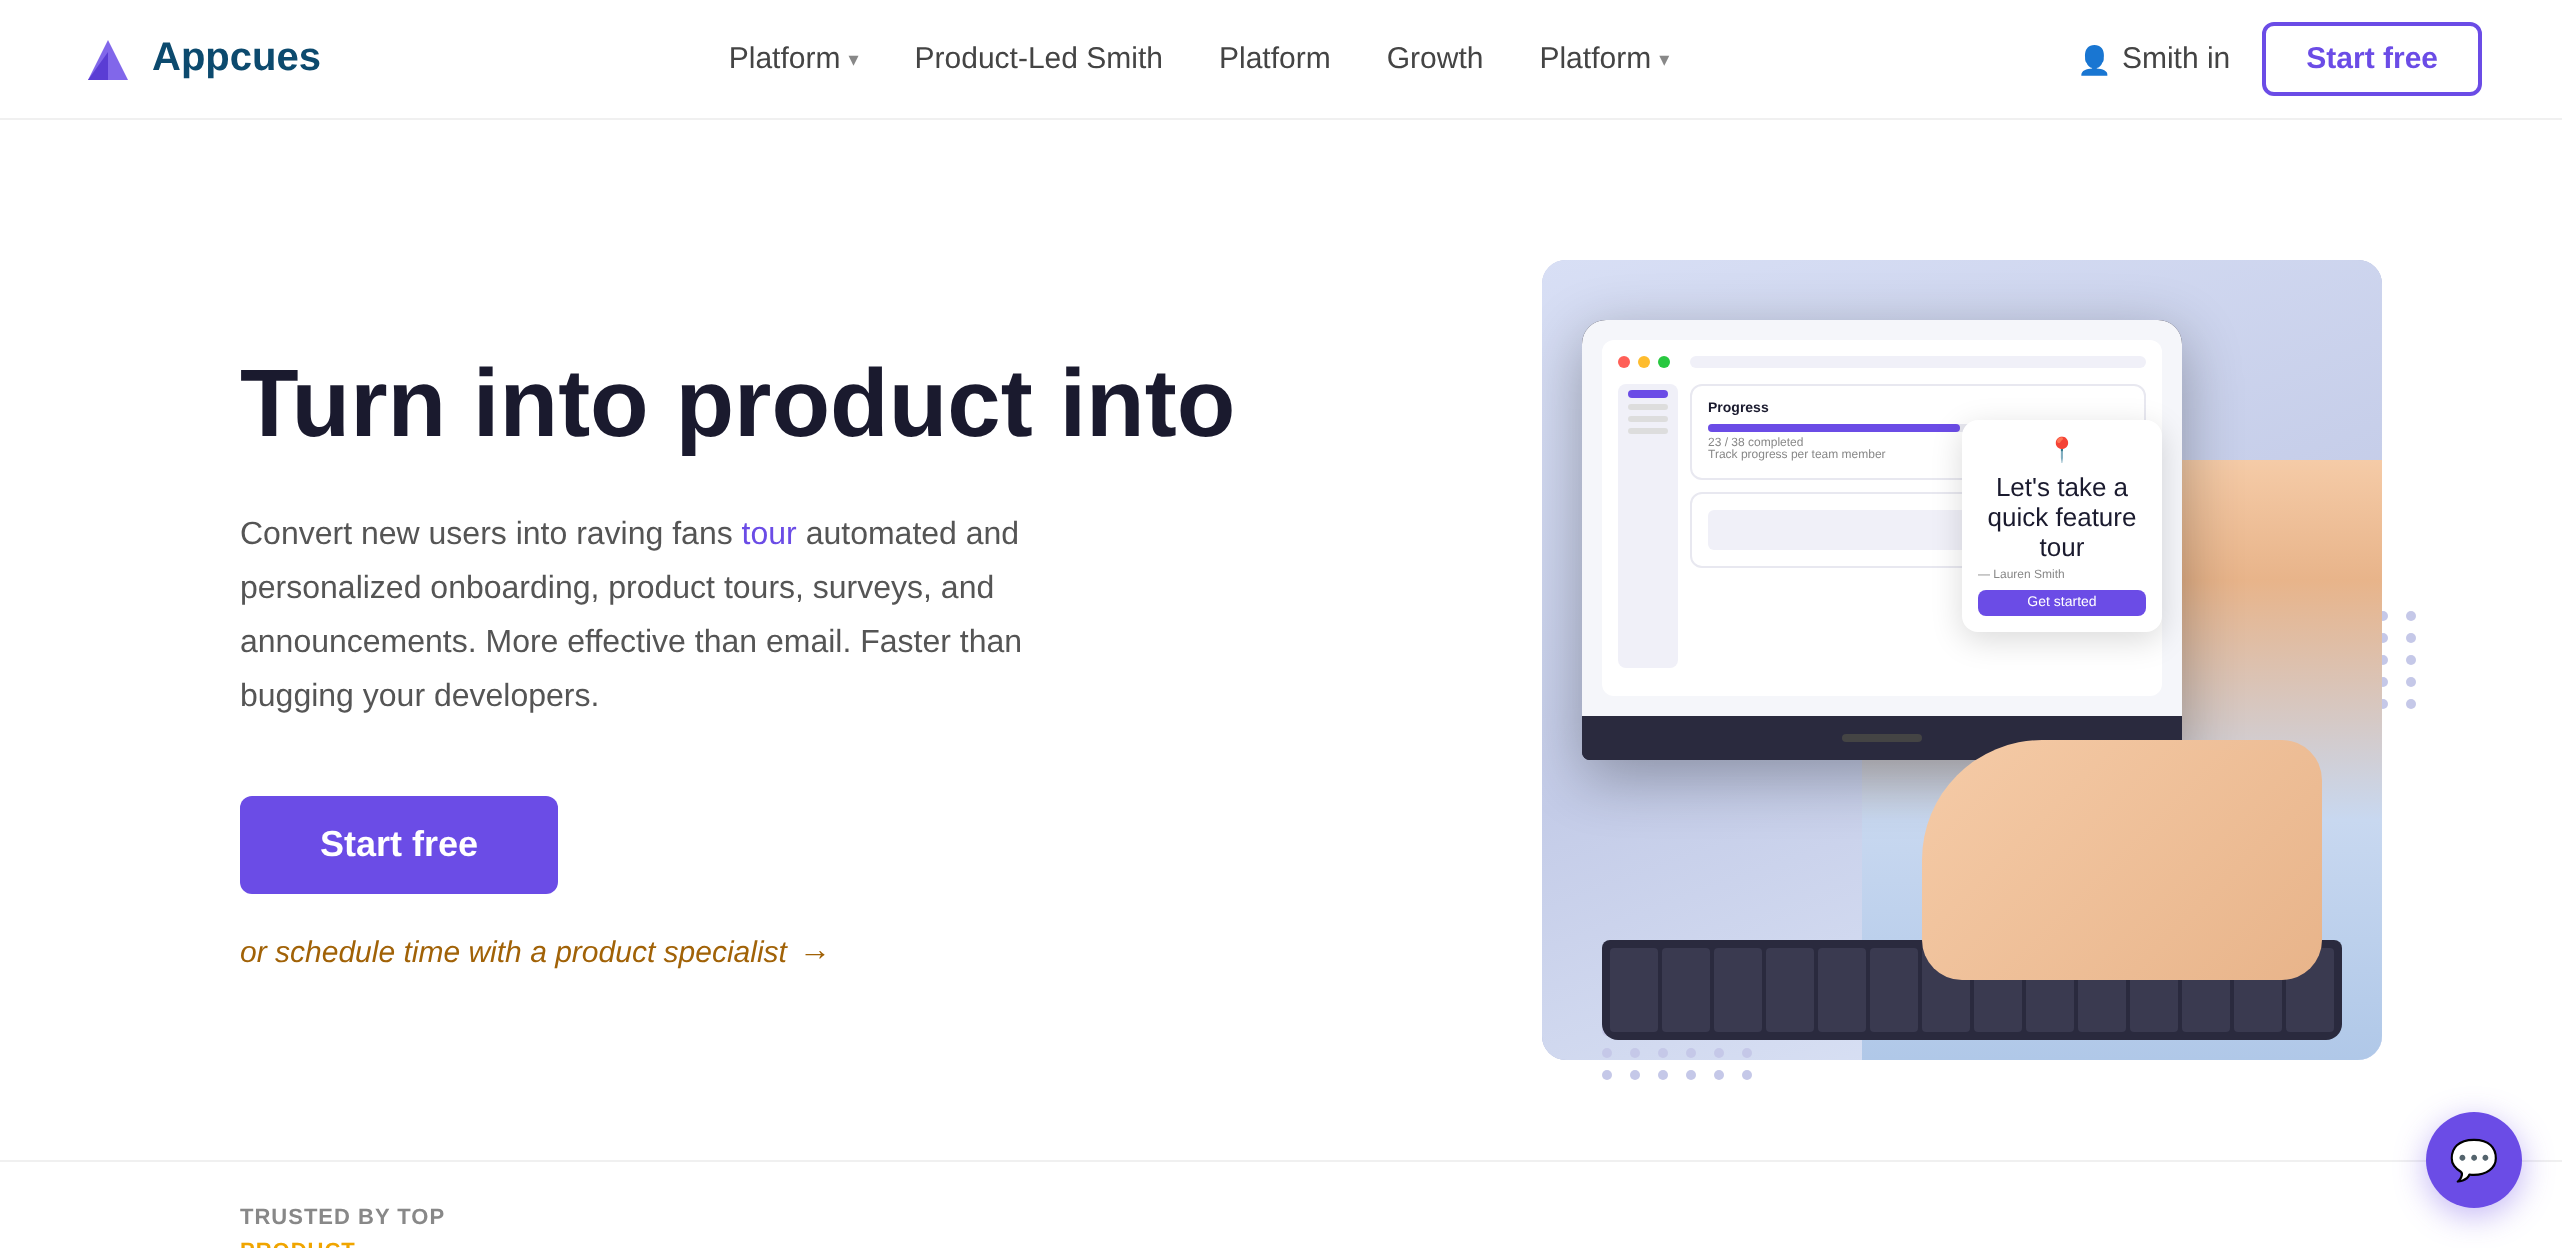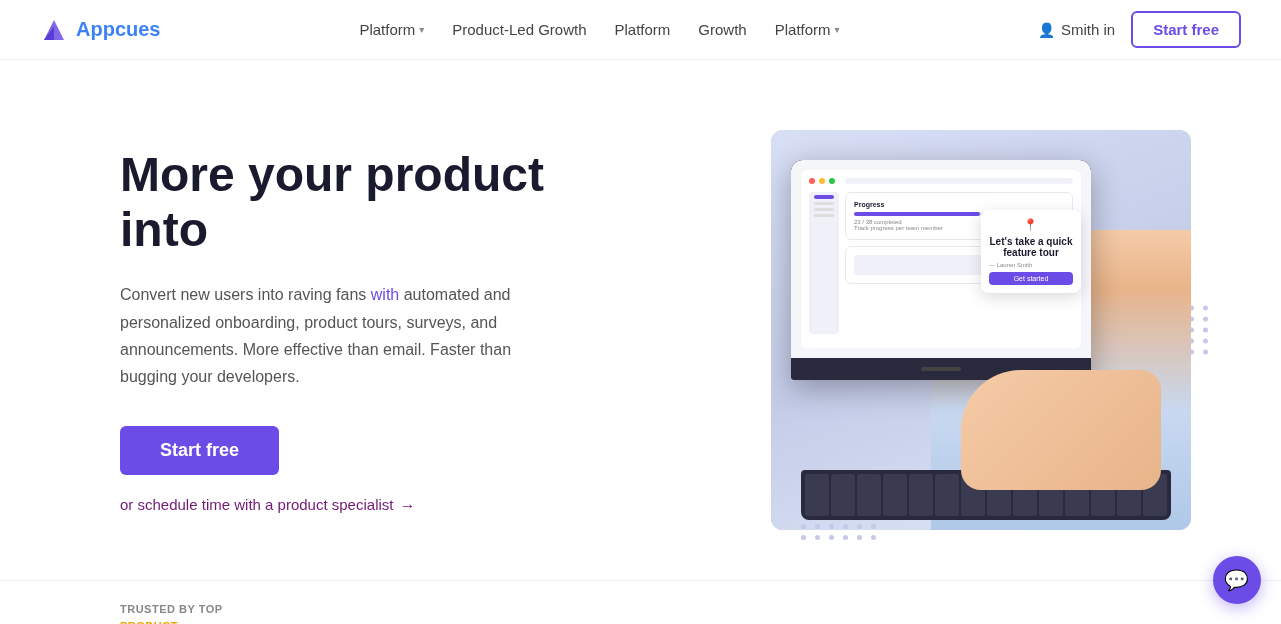--- a/index.html
+++ b/index.html
@@ -6,21 +6,21 @@
     body { font-family: -apple-system, BlinkMacSystemFont, 'Segoe UI', Helvetica, Arial, sans-serif; background: #fff; color: #1a1a2e; overflow-x: hidden; }
 
     
     nav {
       display: flex; align-items: center; justify-content: space-between;
       padding: 0 40px; height: 60px; border-bottom: 1px solid #f0f0f0;
       position: sticky; top: 0; background: #fff; z-index: 100;
     }
     .nav-logo { display: flex; align-items: center; gap: 8px; text-decoration: none; }
     .logo-icon { width: 28px; height: 28px; }
-    .logo-text { font-size: 20px; font-weight: 700; color: #3b82f6; }
+    .logo-text { font-size: 20px; font-weight: 700; color: #0c4a6e; }
     .nav-links { display: flex; align-items: center; gap: 28px; }
     .nav-link {
       font-size: 15px; color: #444; text-decoration: none; cursor: pointer;
       display: flex; align-items: center; gap: 4px;
     }
     .nav-caret { font-size: 10px; color: #888; }
     .nav-actions { display: flex; align-items: center; gap: 16px; }
     .sign-in-link { font-size: 15px; color: #444; text-decoration: none; display: flex; align-items: center; gap: 5px; }
     .btn-start-free-nav {
       padding: 8px 20px; border: 2px solid #6b4ce6; border-radius: 6px;
@@ -35,21 +35,21 @@
     }
     .hero-content { max-width: 500px; }
     .hero-title { font-size: 48px; font-weight: 800; line-height: 1.15; color: #1a1a2e; margin-bottom: 24px; }
     .hero-desc { font-size: 16px; line-height: 1.7; color: #555; margin-bottom: 36px; max-width: 420px; }
     .hero-desc span.highlight { color: #6b4ce6; }
     .btn-start-free-hero {
       display: inline-block; padding: 14px 40px; background: #6b4ce6; color: #fff;
       font-size: 18px; font-weight: 600; border-radius: 6px; border: none; cursor: pointer;
       text-decoration: none; margin-bottom: 20px;
     }
-    .schedule-link { display: flex; align-items: center; gap: 6px; color: #701a75; font-size: 15px; text-decoration: none; }
+    .schedule-link { display: flex; align-items: center; gap: 6px; color: #a16207; font-size: 15px; text-decoration: none; font-style: italic; }
     .schedule-arrow { font-size: 16px; }
 
     
     .hero-image-area { position: relative; width: 430px; min-width: 380px; }
     .hero-image-container {
       width: 420px; height: 400px; border-radius: 12px; overflow: hidden;
       position: relative; background: #e8eaf6;
     }
     
     .laptop-bg {
@@ -90,21 +90,21 @@
     .screen-card-title { font-weight: 700; color: #1a1a2e; margin-bottom: 4px; font-size: 7px; }
     .screen-progress-bar-bg { background: #e8e8f0; height: 4px; border-radius: 2px; margin: 3px 0; }
     .screen-progress-bar { background: #6b4ce6; height: 4px; border-radius: 2px; width: 60%; }
     .screen-overlay-card {
       position: absolute; top: 50px; right: 10px;
       width: 100px; background: #fff; border-radius: 8px;
       padding: 8px; box-shadow: 0 4px 16px rgba(0,0,0,0.15);
       font-size: 7px; color: #555;
     }
     .overlay-pin { color: #e74c3c; font-size: 12px; text-align: center; margin-bottom: 4px; }
-    .overlay-title { font-size: 10px; font-weight: 700; color: #1a1a2e; margin-bottom: 4px; text-align: center; }
+    .overlay-title { font-size: 13px; font-weight: 400; color: #1a1a2e; margin-bottom: 4px; text-align: center; }
     .overlay-btn { background: #6b4ce6; color: #fff; border-radius: 4px; padding: 3px 8px; text-align: center; font-size: 7px; margin-top: 4px; }
     .laptop-base { height: 10%; background: #2a2a3e; display: flex; align-items: center; justify-content: center; }
     .laptop-notch { width: 40px; height: 4px; background: #444; border-radius: 2px; }
 
     
     .dots-decoration-right {
       position: absolute; right: -10px; top: 50%; transform: translateY(-50%);
       display: grid; grid-template-columns: repeat(5, 8px); gap: 6px;
     }
     .dot-d { width: 5px; height: 5px; border-radius: 50%; background: #c5c8e8; }
@@ -141,21 +141,21 @@
     </svg>
     <span class="logo-text">Appcues</span>
   </a>
 
   <div class="nav-links">
     <a class="nav-link" href="#">
       <span>Platform</span>
       <span class="nav-caret">▾</span>
     </a>
     <a class="nav-link" href="#">
-      <span>Product-Led Growth</span>
+      <span>Product-Led Smith</span>
     </a>
     <a class="nav-link" href="#">
       <span>Platform</span>
     </a>
     <a class="nav-link" href="#">
       <span>Growth</span>
     </a>
     <a class="nav-link" href="#">
       <span>Platform</span>
       <span class="nav-caret">▾</span>
@@ -167,24 +167,24 @@
       <span style="font-size:14px;">👤</span>
       <span>Smith in</span>
     </a>
     <a class="btn-start-free-nav" href="#">Start free</a>
   </div>
 </nav>
 
 <section class="hero">
   <div class="hero-content">
     <h1 class="hero-title">
-      <span>More your product into</span><br>
+      <span>Turn into product into</span><br>
     </h1>
     <p class="hero-desc">
-      Convert new users into raving fans <span class="highlight">with</span> automated and personalized onboarding, product tours, surveys, and announcements. More effective than email. Faster than bugging your developers.
+      Convert new users into raving fans <span class="highlight">tour</span> automated and personalized onboarding, product tours, surveys, and announcements. More effective than email. Faster than bugging your developers.
     </p>
     <div>
       <a class="btn-start-free-hero" href="#">Start free</a>
       <br>
       <a class="schedule-link" href="#">
         <span>or schedule time with a product specialist</span>
         <span class="schedule-arrow">→</span>
       </a>
     </div>
   </div>

